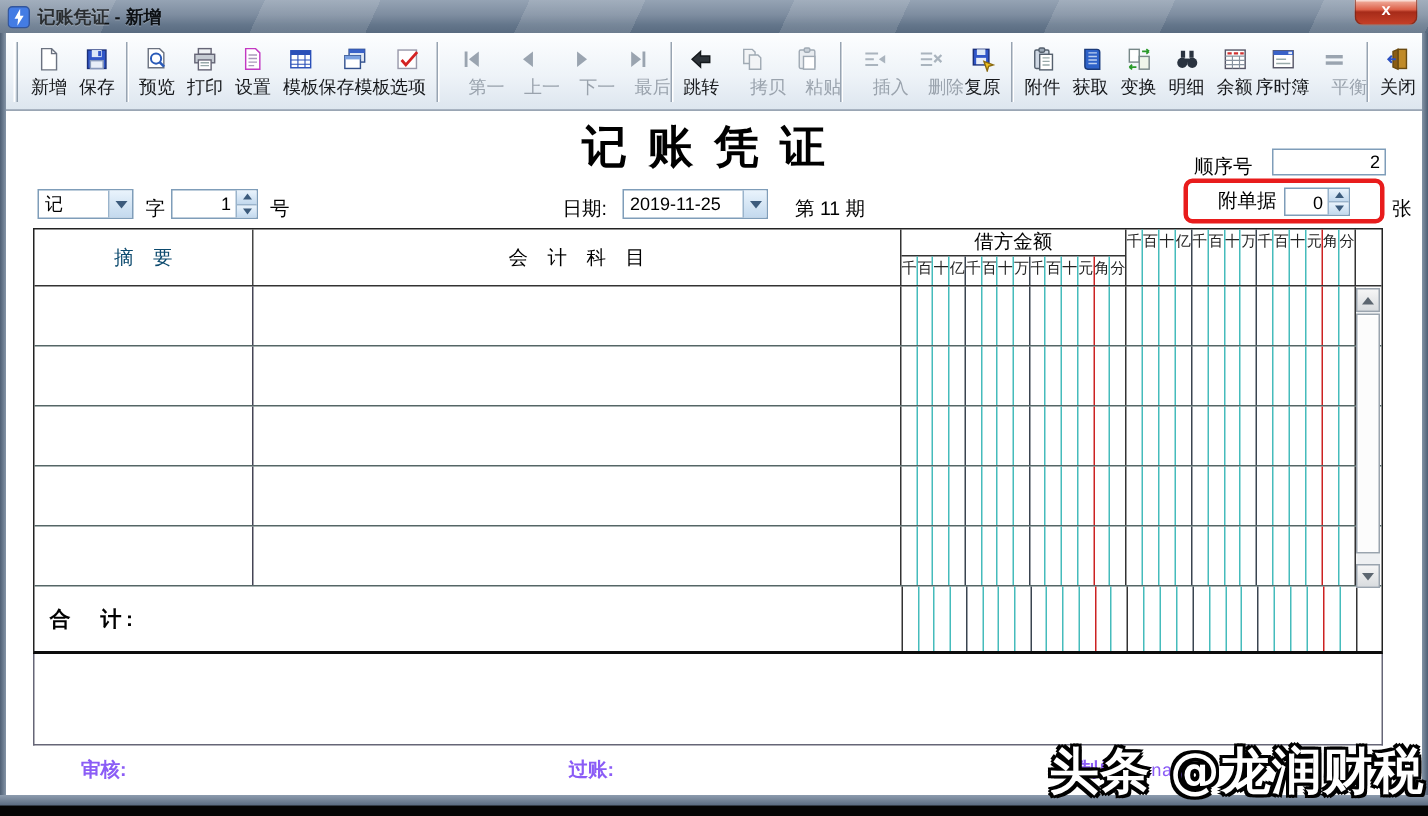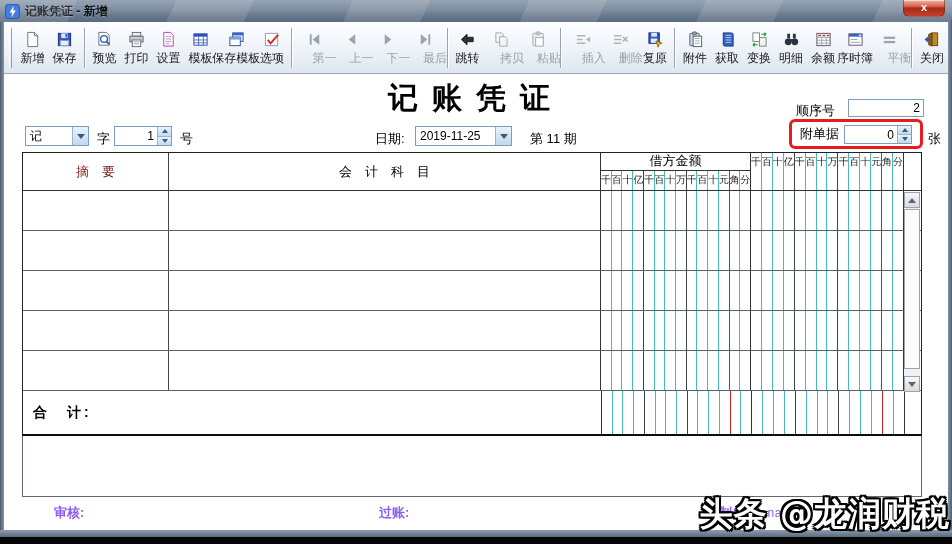--- a/index.html
+++ b/index.html
@@ -47,27 +47,27 @@
     display:flex;align-items:center;justify-content:center;}
   .arrow-down{width:0;height:0;border-left:4px solid transparent;border-right:4px solid transparent;border-top:5px solid #3c5b7c;}
   .spin{position:absolute;height:20px;border:1px solid #7f9db9;background:#fff;display:flex;}
   .spin .sval{flex:1;font-size:12px;line-height:18px;text-align:right;padding-right:3px;}
   .spin .sbtns{width:14px;display:flex;flex-direction:column;border-left:1px solid #9ab4cc;}
   .spin .sbtn{flex:1;background:linear-gradient(180deg,#e9f3fc,#c3d9ee);display:flex;align-items:center;justify-content:center;}
   .spin .sbtn+.sbtn{border-top:1px solid #9ab4cc;}
   .tri-up{width:0;height:0;border-left:3px solid transparent;border-right:3px solid transparent;border-bottom:4px solid #3c5b7c;}
   .tri-dn{width:0;height:0;border-left:3px solid transparent;border-right:3px solid transparent;border-top:4px solid #3c5b7c;}
   .att-box{position:absolute;left:785px;top:45px;width:134px;height:30px;border:3px solid #e81c1c;
-    border-radius:6px;display:flex;align-items:center;padding:0 8px;gap:5px;background:#fff;}
+    border-radius:6px;display:flex;align-items:center;padding:0 20px;gap:5px;background:#fff;}
   .att-box .lbl2{font-size:13px;white-space:nowrap;}
   
   .voucher-table{position:absolute;left:18px;top:78px;width:900px;height:284px;
     border:1px solid #222;border-bottom:2px solid #0c0c0c;display:flex;flex-direction:column;background:#fff;}
   .thead{display:flex;height:38px;border-bottom:1px solid #333;flex:none;}
-  .col-summary{width:146px;border-right:1px solid #444;display:flex;align-items:center;justify-content:center;font-size:13px;color:#7f1d1d;}
+  .col-summary{width:146px;border-right:1px solid #444;display:flex;align-items:center;justify-content:center;font-size:13px;color:#0c4a6e;}
   .col-account{width:432px;border-right:1px solid #333;display:flex;align-items:center;justify-content:center;font-size:13px;color:#000;}
   .col-amt{display:flex;flex-direction:column;border-right:1px solid #333;font-family:Liberation Mono, monospace;}
   .col-debit{width:150px;}
   .col-credit{width:153px;}
   .amt-title{height:18px;border-bottom:1px solid #333;font-size:13px;line-height:17px;text-align:center;color:#000;}
   .digit-grid{display:flex;width:100%;}
   .digit-header{height:19px;flex:1;}
   .digit-grid .dcell{flex:1 1 0;border-right:1px solid var(--teal,#45bcbc);font-size:10px;line-height:19px;
     text-align:center;color:#222;overflow:hidden;}
   .digit-grid .dcell.b-dark{border-right-color:#3a4450;}

